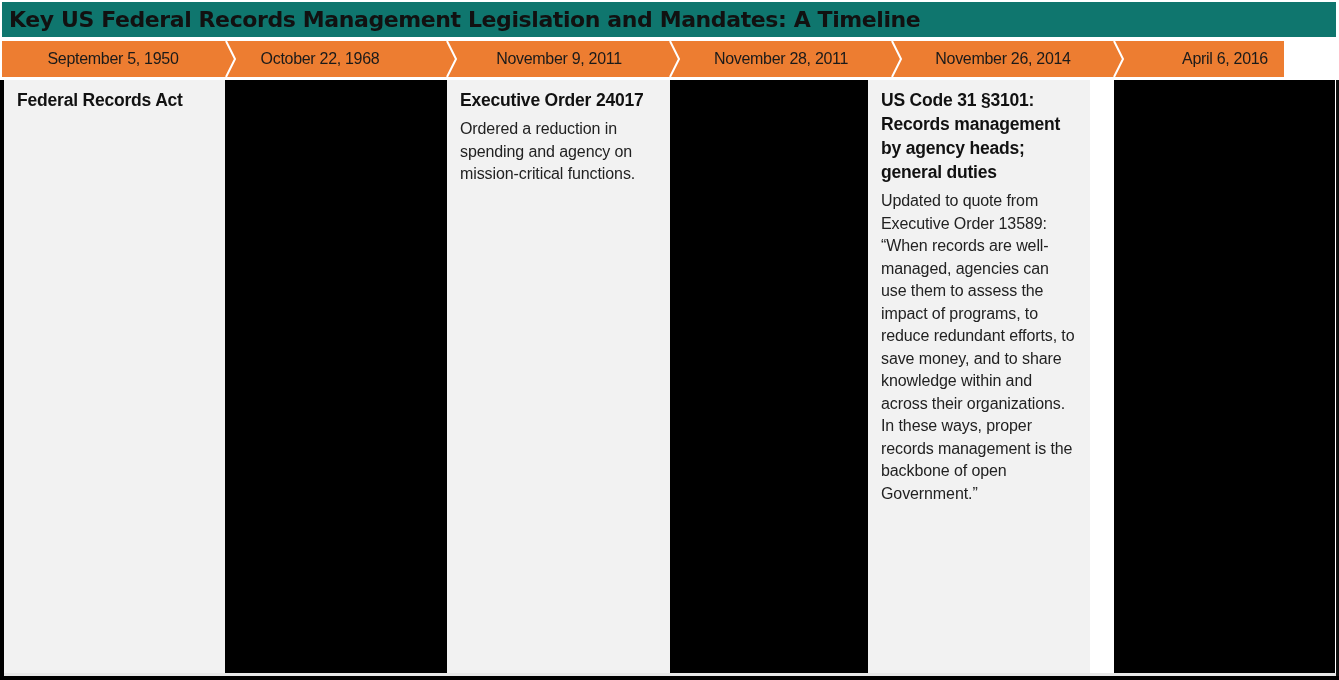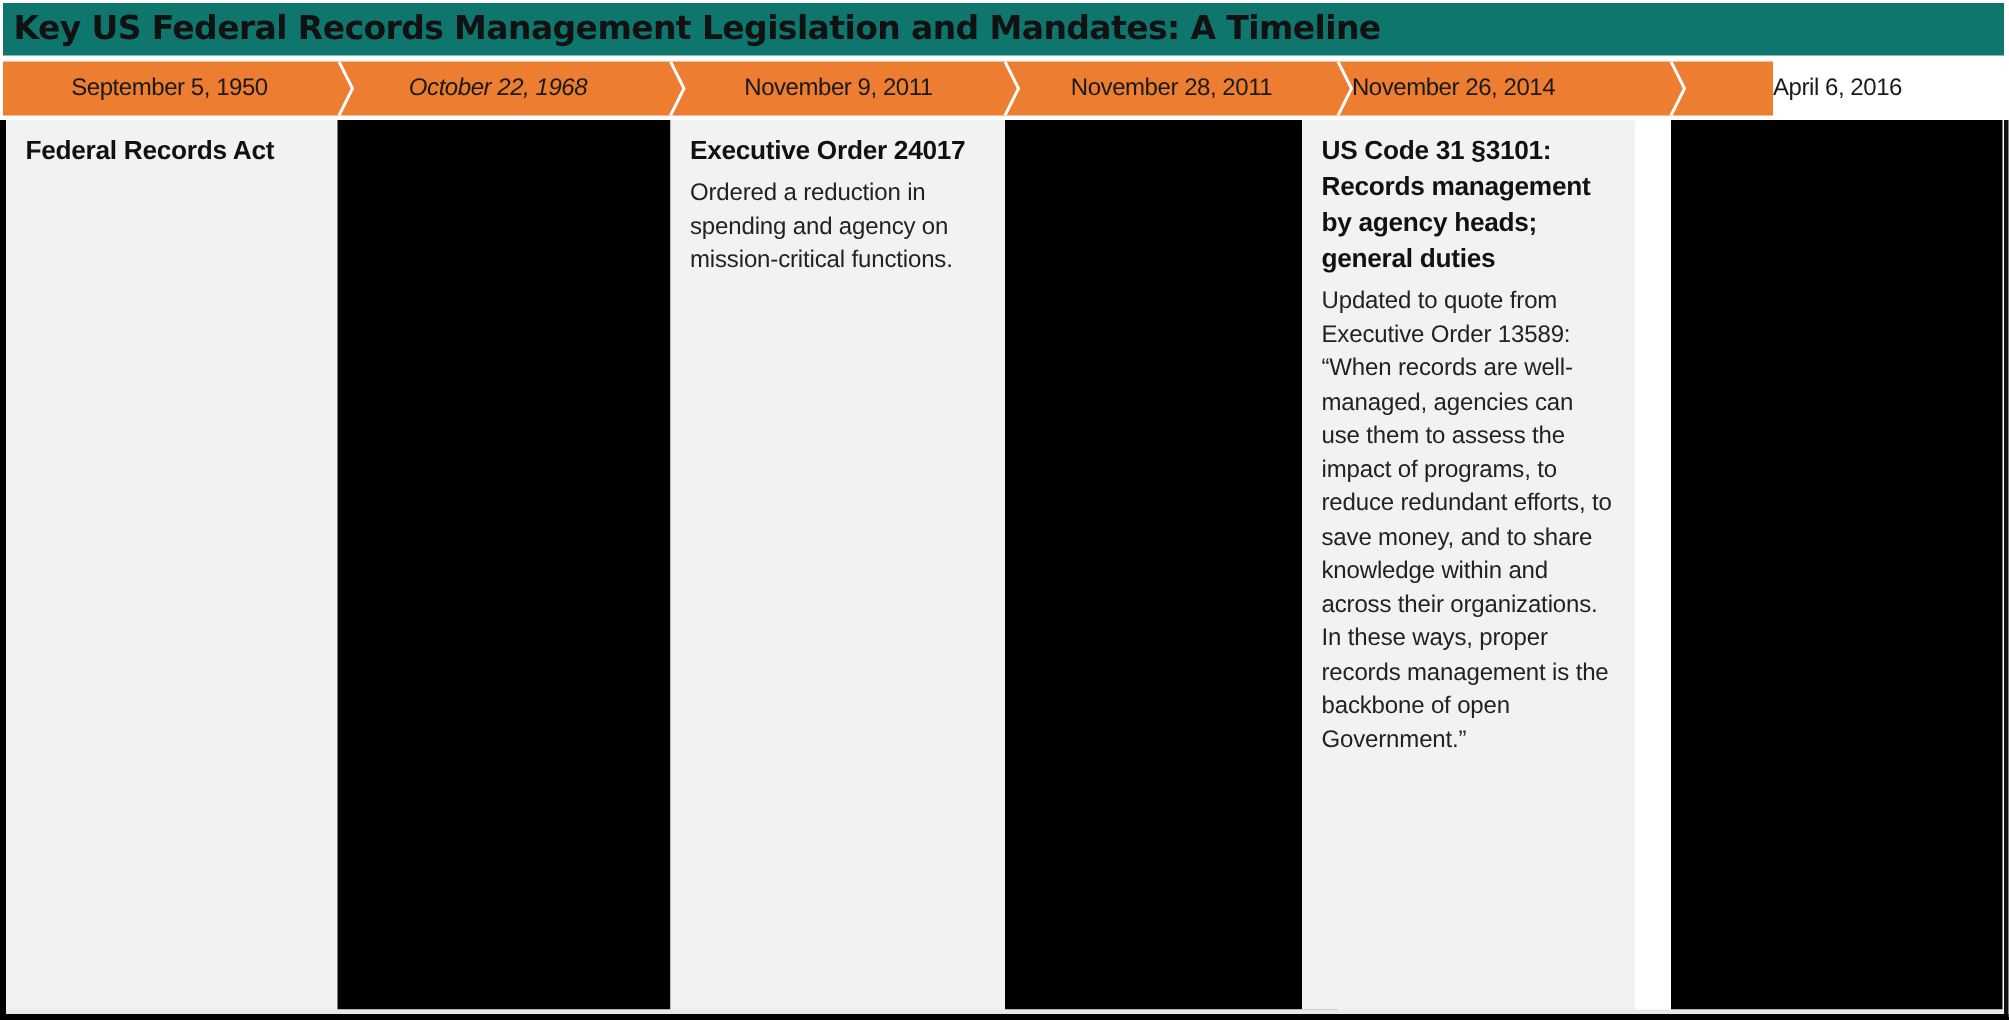--- a/index.html
+++ b/index.html
@@ -4,21 +4,21 @@
   <style>
     html, body { margin: 0; padding: 0; background: #ffffff; }
     body { width: 1339px; height: 680px; position: relative; overflow: hidden; font-family: "Liberation Sans", sans-serif; }
     .title-bar {
       position: absolute; left: 2px; top: 2px; width: 1334px; height: 35px;
       background: #0f766e; box-sizing: border-box; padding-left: 7px;
       font-family: "DejaVu Sans", sans-serif; font-weight: bold; font-size: 22px;
       line-height: 35px; color: #111; letter-spacing: -0.4px; white-space: nowrap;
     }
     .date-band {
-      position: absolute; left: 2px; top: 41px; width: 1180px; height: 36px;
+      position: absolute; left: 2px; top: 41px; width: 1282px; height: 36px;
       background: #ed7d31;
     }
     .date-cell {
       position: absolute; top: 0; height: 36px; line-height: 36px; text-align: center;
       font-size: 16px; color: #1a1a1a; letter-spacing: -0.3px; white-space: nowrap;
     }
     .chevron { position: absolute; top: 0; width: 14px; height: 36px; }
     .frame-left { position: absolute; left: 0; top: 80px; width: 4px; height: 600px; background: #000; }
     .frame-bottom { position: absolute; left: 0; top: 676px; width: 1339px; height: 4px; background: #000; }
     .frame-right { position: absolute; left: 1336px; top: 80px; width: 3px; height: 600px; background: #111; }
@@ -38,33 +38,33 @@
 </head>
 <body>
 
 <div class="title-bar">Key US Federal Records Management Legislation and Mandates: A Timeline</div>
 
 <div class="date-band">
   <div class="date-cell" style="left:0;width:222px;">September 5, 1950</div>
   <svg class="chevron" style="left:222px;" viewBox="0 0 14 36">
       <polyline points="2,0 11,18 2,36" fill="none" stroke="#ffffff" stroke-width="2"></polyline>
     </svg>
-  <div class="date-cell" style="left:220px;width:220px;font-style:italic;">October 22, 1968</div>
+  <div class="date-cell" style="left:208px;width:220px;">October 22, 1968</div>
   <svg class="chevron" style="left:443px;" viewBox="0 0 14 36">
       <polyline points="2,0 11,18 2,36" fill="none" stroke="#ffffff" stroke-width="2"></polyline>
     </svg>
   <div class="date-cell" style="left:446px;width:222px;text-align:center;">November 9, 2011</div>
   <svg class="chevron" style="left:666px;" viewBox="0 0 14 36">
       <polyline points="2,0 11,18 2,36" fill="none" stroke="#ffffff" stroke-width="2"></polyline>
     </svg>
   <div class="date-cell" style="left:668px;width:222px;">November 28, 2011</div>
   <svg class="chevron" style="left:888px;" viewBox="0 0 14 36">
       <polyline points="2,0 11,18 2,36" fill="none" stroke="#ffffff" stroke-width="2"></polyline>
     </svg>
-  <div class="date-cell" style="left:856px;width:222px;">November 26, 2014</div>
+  <div class="date-cell" style="left:890px;width:222px;">November 26, 2014</div>
   <svg class="chevron" style="left:1110px;" viewBox="0 0 14 36">
       <polyline points="2,0 11,18 2,36" fill="none" stroke="#ffffff" stroke-width="2"></polyline>
     </svg>
   <div class="date-cell" style="left:1112px;width:222px;">April 6, 2016</div>
 </div>
 
 <div class="frame-left"></div>
 <div class="frame-right"></div>
 
 <div class="col light" style="left:4px;width:221px;">

